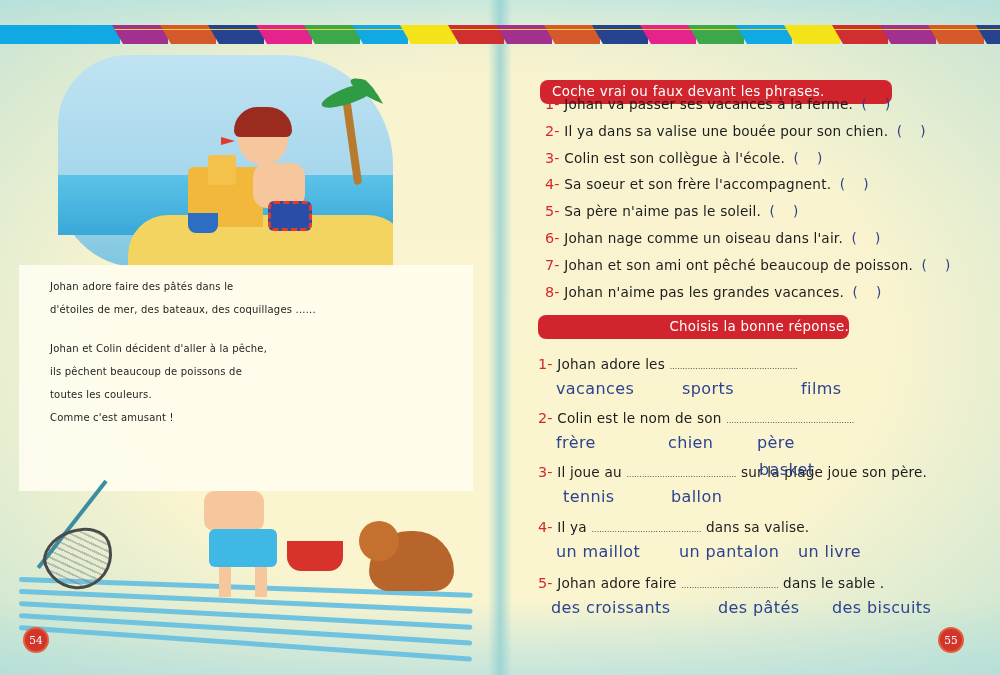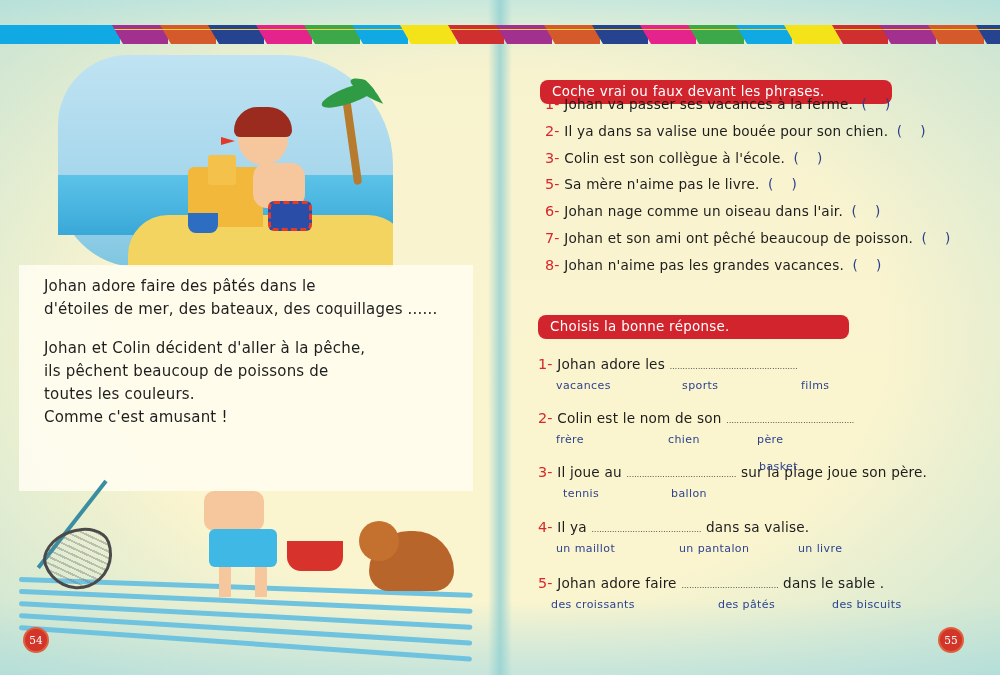--- a/index.html
+++ b/index.html
@@ -65,22 +65,22 @@
   .boy-hair { position: absolute; left: 176px; top: 52px; width: 58px; height: 30px; background: #9a2b1e; border-radius: 30px 30px 8px 8px; }
   .boy-body { position: absolute; left: 195px; top: 108px; width: 52px; height: 45px; background: #f6c79c; border-radius: 14px; }
   .boy-shorts { position: absolute; left: 210px; top: 146px; width: 44px; height: 30px; background: #2a4ea8; border-radius: 6px; border: 3px dashed #e53a2a; }
   .bucket { position: absolute; left: 130px; top: 158px; width: 30px; height: 20px; background: #2e6ec2; border-radius: 0 0 8px 8px; }
 
   .story-box {
     position: absolute; left: 19px; top: 265px; width: 454px; height: 226px;
     background: rgba(255,253,240,0.88);
   }
   .story {
-    position: absolute; left: 44px; top: 275px; width: 400px;
-    font-size: 15px; color: #1e1e1e; line-height: 23px; letter-spacing: 0.2px;
+    position: absolute; left: 50px; top: 275px; width: 400px;
+    font-size: 10px; color: #1e1e1e; line-height: 23px; letter-spacing: 0.2px;
   }
   .story p { white-space: nowrap; }
   .story .gap { height: 16px; }
 
   .beach-bottom {
     position: absolute; left: 19px; top: 491px; width: 454px; height: 170px;
   }
   .wave {
     position: absolute; left: 0; width: 454px; height: 5px; background: #6fc3df; border-radius: 4px;
     transform-origin: left center;
@@ -103,34 +103,34 @@
   .page-badge.left { left: 25px; top: 629px; }
   .page-badge.right { left: 940px; top: 629px; }
 
   
   .section-header {
     position: absolute; height: 24px; background: #d2242c; color: #fff;
     border-radius: 8px; font-size: 13.4px; line-height: 24px; padding-left: 12px;
     letter-spacing: 0.3px;
   }
   .sh1 { left: 540px; top: 56px; width: 352px; margin-top: 24px; }
-  .sh2 { left: 538px; top: 315px; width: 311px; }
+  .sh2 { left: 538px; top: 315px; width: 311px; text-align: right; }
 
   .tf-list { position: absolute; left: 545px; top: 96px; }
   .tf-item {
     height: 26.8px; font-size: 13.6px; color: #1c1c1c; white-space: nowrap;
     letter-spacing: 0.2px;
   }
   .num { color: #d8262c; font-size: 14.4px; }
   .paren { color: #2c3f8c; margin-left: 4px; }
   .paren .gap { display: inline-block; width: 18px; }
 
   .mc-item { position: absolute; font-size: 13.6px; color: #1c1c1c; white-space: nowrap; letter-spacing: 0.2px; }
   .dots { color: #555; font-size: 9px; letter-spacing: -0.3px; vertical-align: baseline; }
-  .opt { position: absolute; font-size: 11px; color: #2d4390; white-space: nowrap; letter-spacing: 0.4px; }
+  .opt { position: absolute; font-size: 16px; color: #2d4390; white-space: nowrap; letter-spacing: 0.4px; }
 </style>
 </head>
 <body>
 
 <div class="spread">
   <div class="gutter"></div>
 
   <div class="stripe-bar">
     <div class="stripe first" style="width:120px;background:#10a9e4"></div>
     <div class="stripe" style="width:56px;background:#a2308e"></div>
@@ -212,22 +212,27 @@
       <span class="num">2-</span>
       <span>Il ya dans sa valise une bouée pour son chien.</span>
       <span class="paren"><span>(</span><span class="gap"></span><span>)</span></span>
     </div>
     <div class="tf-item">
       <span class="num">3-</span>
       <span>Colin est son collègue à l'école.</span>
       <span class="paren"><span>(</span><span class="gap"></span><span>)</span></span>
     </div>
     <div class="tf-item">
+      <span class="num">4-</span>
+      <span>Sa soeur et son frère l'accompagnent.</span>
+      <span class="paren"><span>(</span><span class="gap"></span><span>)</span></span>
+    </div>
+    <div class="tf-item">
       <span class="num">5-</span>
-      <span>Sa mère n'aime pas le livre.</span>
+      <span>Sa père n'aime pas le soleil.</span>
       <span class="paren"><span>(</span><span class="gap"></span><span>)</span></span>
     </div>
     <div class="tf-item">
       <span class="num">6-</span>
       <span>Johan nage comme un oiseau dans l'air.</span>
       <span class="paren"><span>(</span><span class="gap"></span><span>)</span></span>
     </div>
     <div class="tf-item">
       <span class="num">7-</span>
       <span>Johan et son ami ont pêché beaucoup de poisson.</span>

